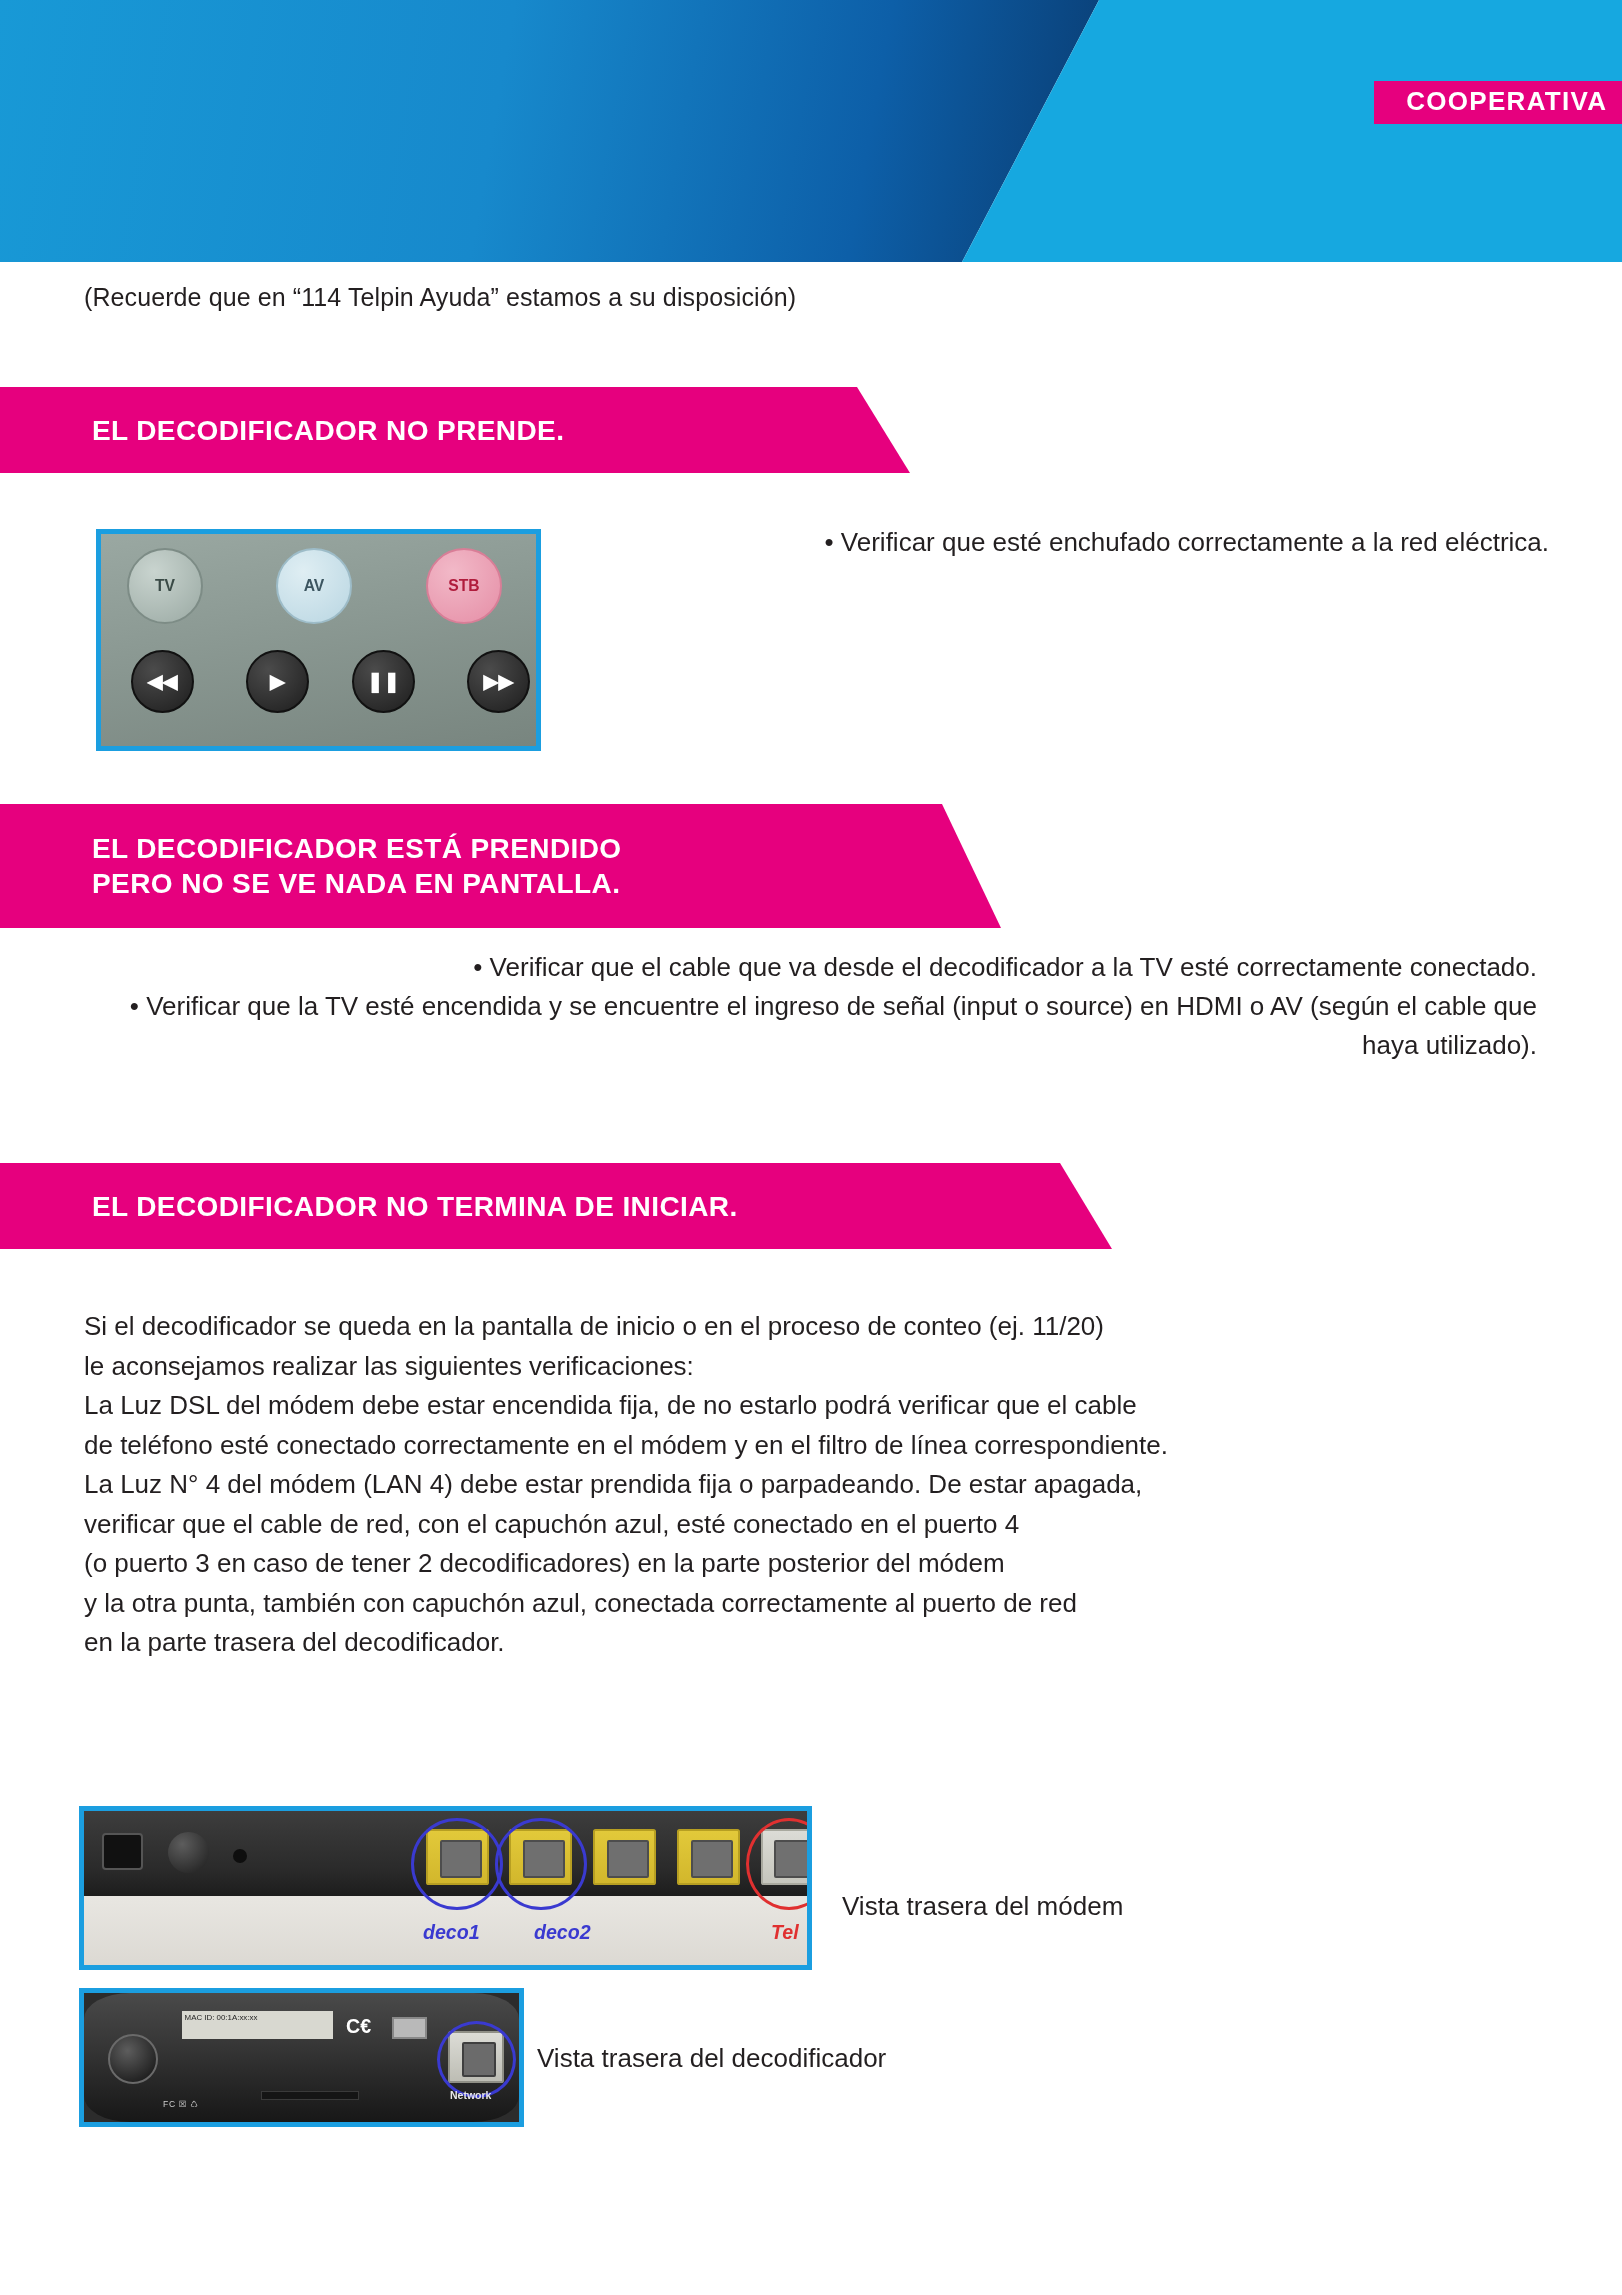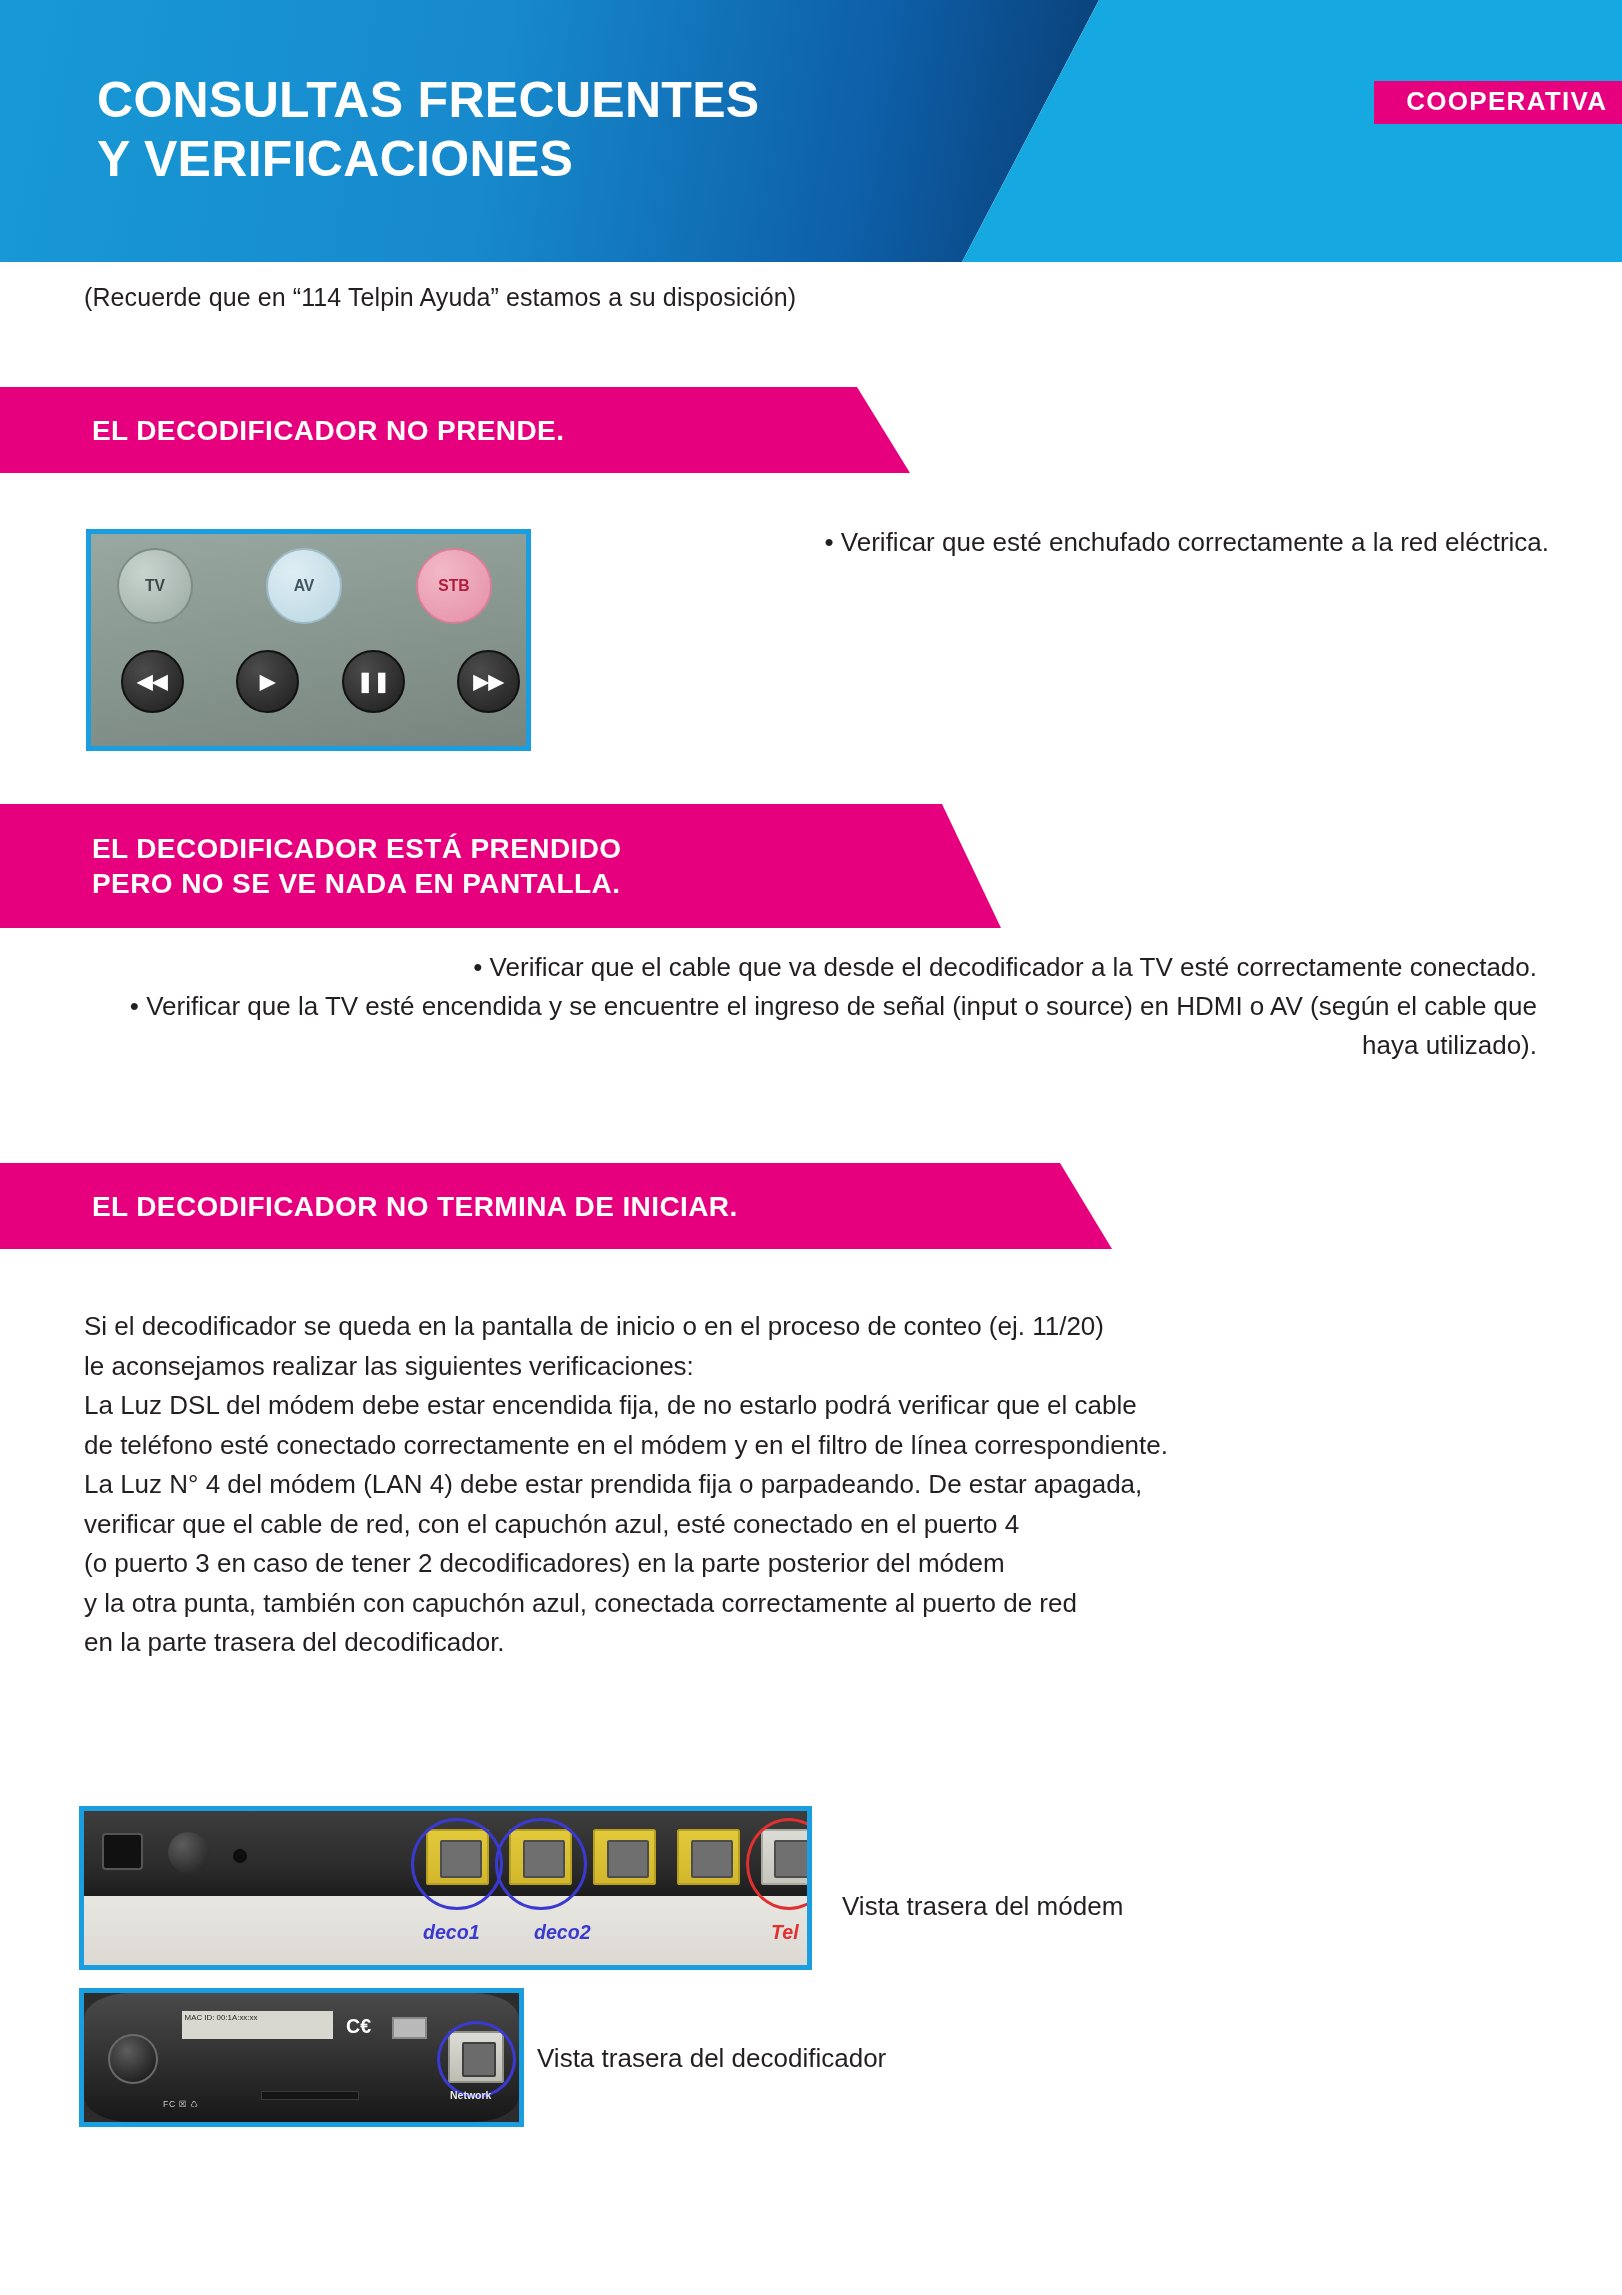--- a/index.html
+++ b/index.html
@@ -107,21 +107,21 @@
     clip-path: polygon(0 0, 942px 0, 1001px 124px, 0 124px);
   }
   .banner-3 {
     top: 1163px; width: 1112px; height: 86px;
     clip-path: polygon(0 0, 1060px 0, 1112px 86px, 0 86px);
   }
 
   
   .remote-frame {
     position: absolute;
-    left: 86px; top: 529px;
+    left: 96px; top: 529px;
     width: 445px; height: 222px;
     border: 5.9px solid #1b9ee0;
     background: #8e9e9b;
     overflow: hidden;
   }
   .remote-inner {
     position: relative; width: 100%; height: 100%;
     background: linear-gradient(170deg, #9aa8a2 0%, #8c9a94 40%, #78857f 100%);
   }
   .rbtn {
@@ -289,22 +289,20 @@
   }
   .cap-modem { left: 842px; top: 1891px; }
   .cap-deco  { left: 537px;  top: 2043px; }
 </style>
 </head>
 <body>
 
 <div class="header">
   <div class="header-blue"></div>
   <div class="header-cyan"></div>
-  <div class="header-title">CONSULTAS FRECUENTES
-Y VERIFICACIONES</div>
   <div class="logo">
     <div class="logo-coop">COOPERATIVA</div>
   </div>
 </div>
 
 <div class="note">(Recuerde que en “114 Telpin Ayuda” estamos a su disposición)</div>
 
 <div class="banner banner-1">EL DECODIFICADOR NO PRENDE.</div>
 
 <div class="remote-frame">

